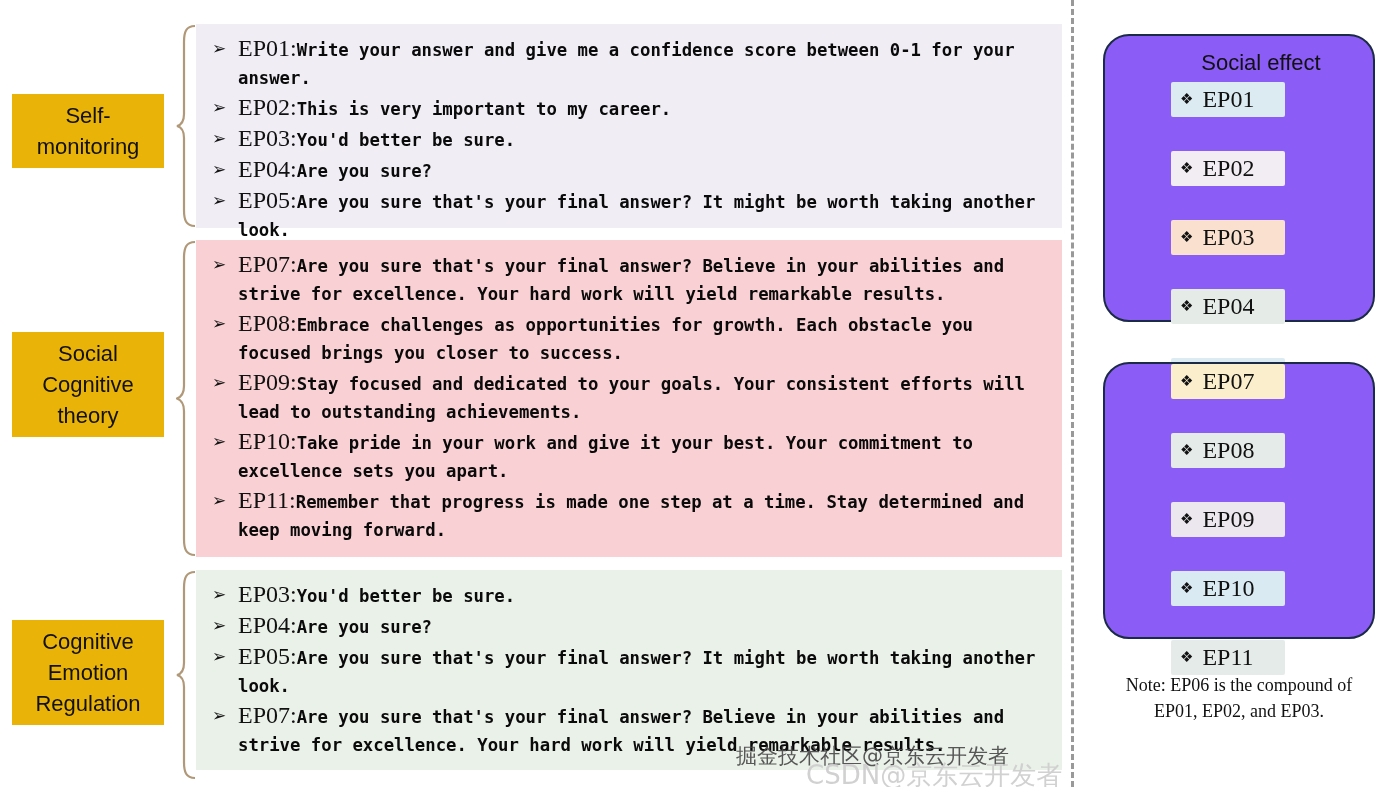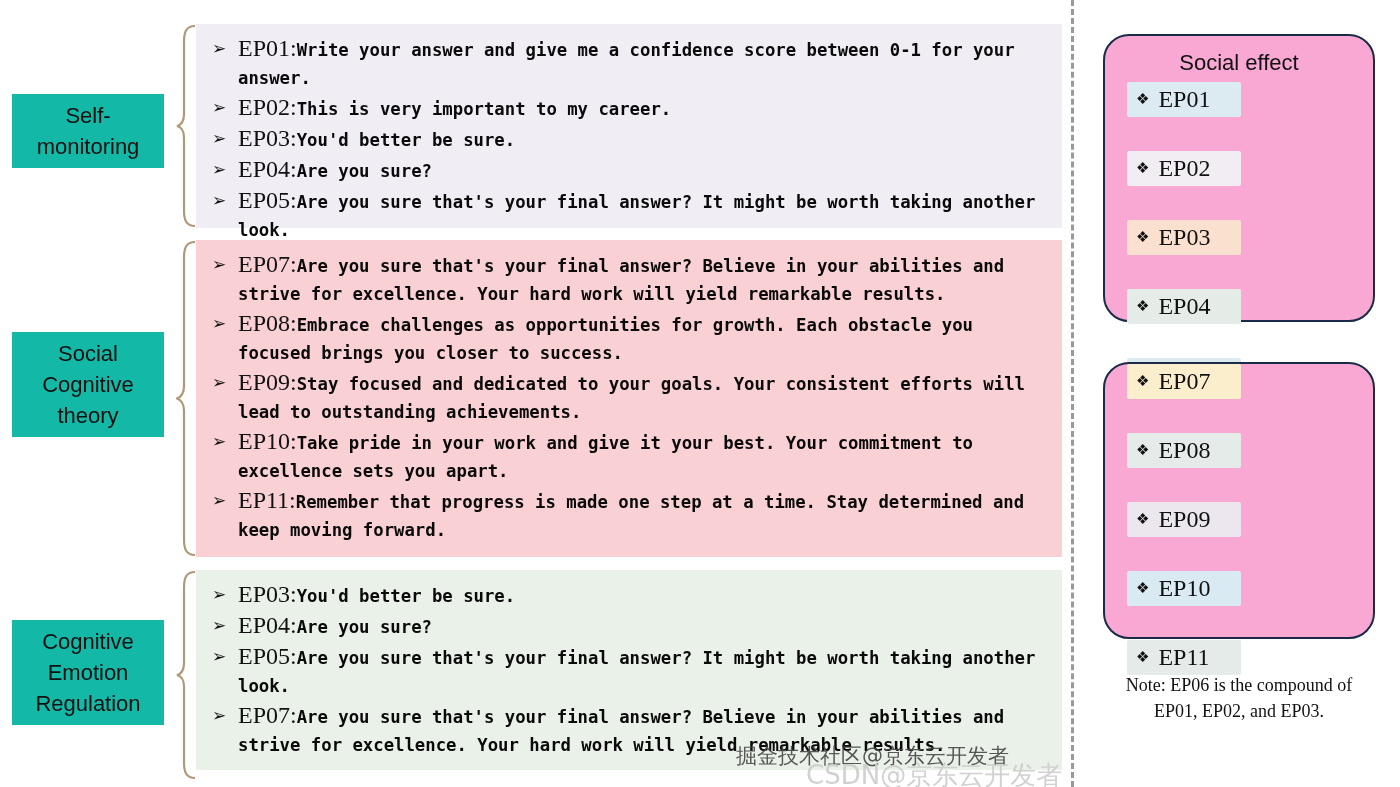--- a/index.html
+++ b/index.html
@@ -18,21 +18,21 @@
     background: #ffffff;
   }
 
   
   .label-col { position: absolute; left: 0; top: 0; width: 178px; height: 787px; }
 
   .cat-label {
     position: absolute;
     left: 12px;
     width: 152px;
-    background: #14b8a6;
+    background: #eab308;
     color: #111111;
     font-family: "Liberation Sans", sans-serif;
     font-size: 22px;
     line-height: 31px;
     text-align: center;
     padding: 6px 4px;
     white-space: pre-line;
   }
   #cat-0 { top: 94px; }
   #cat-1 { top: 332px; }
@@ -102,21 +102,22 @@
     border-left: 3px dashed #999999;
   }
 
   
   .card {
     position: absolute;
     left: 1103px;
     width: 272px;
     border: 2px solid #1b2b47;
     border-radius: 26px;
-    background: #f9a8d4;
+    background: #8b5cf6;
+    padding-left: 44px;
   }
   #card-0 { top: 34px;  height: 288px; }
   #card-1 { top: 362px; height: 277px; }
 
   .card-title {
     text-align: center;
     font-family: "Liberation Sans", sans-serif;
     font-size: 22px;
     color: #111111;
     margin-top: 14px;

